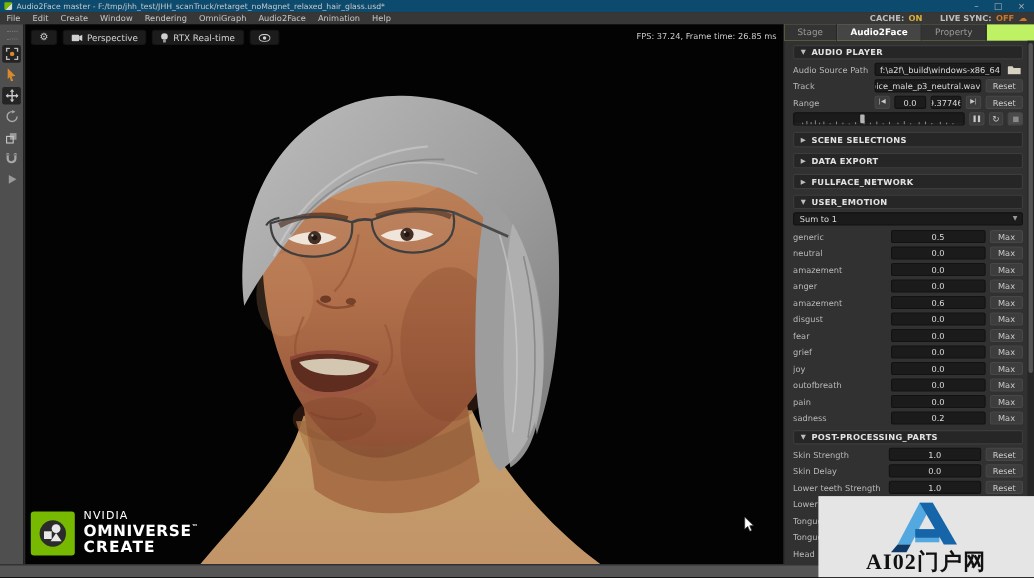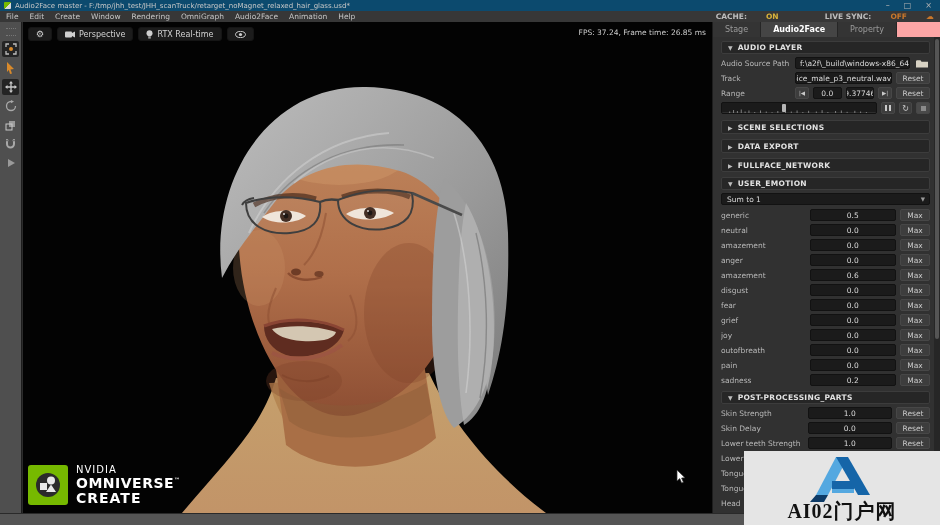--- a/index.html
+++ b/index.html
@@ -10,21 +10,21 @@
   
   .titlebar { position:absolute; top:0; left:0; right:0; height:11px; background:#0c4a6e; display:flex; align-items:center; padding:0 4px; z-index:10; }
   .title-icon { width:7px; height:7px; border-radius:1px; background:linear-gradient(135deg,#76b900 55%,#d8d8d8 55%); margin-right:4px; flex:none; }
   .title-text { font-size:7px; color:#c8c8c8; white-space:nowrap; overflow:hidden; flex:1; }
   .win-controls { display:flex; gap:14px; margin-right:4px; }
   .win-controls span { font-size:8px; color:#b5b5b5; line-height:11px; cursor:default; }
 
   
   .menubar { position:absolute; top:11px; left:0; right:0; height:11px; background:#373737; display:flex; align-items:center; padding:0 6px; z-index:10; }
   .menu-item { font-size:7.5px; color:#c6c6c6; margin-right:11px; white-space:nowrap; }
-  .menubar-right { margin-left:auto; display:flex; align-items:center; gap:19px; font-size:7.5px; }
+  .menubar-right { margin-left:auto; display:flex; align-items:center; gap:4px; font-size:7.5px; }
   .mlabel { color:#bdbdbd; font-weight:bold; }
   .cache-on { color:#d8b23a; font-weight:bold; }
   .sync-off { color:#c9772b; font-weight:bold; }
   .cloud { color:#c9772b; font-size:8px; }
 
   
   .main { position:absolute; top:22px; left:0; right:0; bottom:12px; }
 
   
   .ltoolbar { position:absolute; top:0; left:0; bottom:0; width:22px; background:#4f4f4f; border-right:1px solid #1d1d1d; display:flex; flex-direction:column; align-items:center; padding-top:6px; gap:3px; z-index:6; }
@@ -45,21 +45,21 @@
   .nv-logo { position:absolute; left:5px; bottom:8px; display:flex; align-items:center; gap:8px; z-index:8; }
   .nv-badge { width:40px; height:40px; background:#76b900; border-radius:3px; display:flex; align-items:center; justify-content:center; }
   .nv-text { color:#fff; line-height:1; }
   .nv-brand { font-size:10px; font-weight:normal; letter-spacing:1px; }
   .nv-product { font-size:14px; font-weight:bold; letter-spacing:.5px; margin-top:1px; }
   .nv-product sup { font-size:6px; }
   .nv-edition { font-size:14px; font-weight:bold; letter-spacing:1px; margin-top:1px; }
 
   
   .panel { position:absolute; top:0; right:0; bottom:0; width:228px; background:#313131; border-left:1px solid #1d1d1d; }
-  .tabs { height:15px; background:#fca5a5; display:flex; align-items:stretch; }
+  .tabs { height:15px; background:#bef264; display:flex; align-items:stretch; }
   .tab { padding:0 12px; font-size:8px; color:#9a9a9a; display:flex; align-items:center; background:#343434; border-right:1px solid #262626; }
   .tab.active { background:#454545; color:#ffffff; font-weight:bold; }
   .panel-scroll { position:absolute; top:15px; left:0; right:6px; bottom:0; padding:4px 4px 0 8px; overflow:hidden; }
   .scrollbar { position:absolute; top:15px; right:0; bottom:0; width:6px; background:#262626; }
   .scroll-thumb { position:absolute; top:2px; left:1px; width:4px; height:300px; background:#555; border-radius:2px; }
 
   .sec-header { height:13px; background:#262626; border:1px solid #3c3c3c; border-radius:2px; display:flex; align-items:center; gap:5px; padding:0 6px; margin-bottom:3px; }
   .sec-header.tall { height:14px; margin-bottom:5px; }
   .sec-arrow { font-size:6px; color:#bdbdbd; }
   .sec-title { font-size:7.5px; font-weight:bold; color:#e2e2e2; letter-spacing:.3px; }

